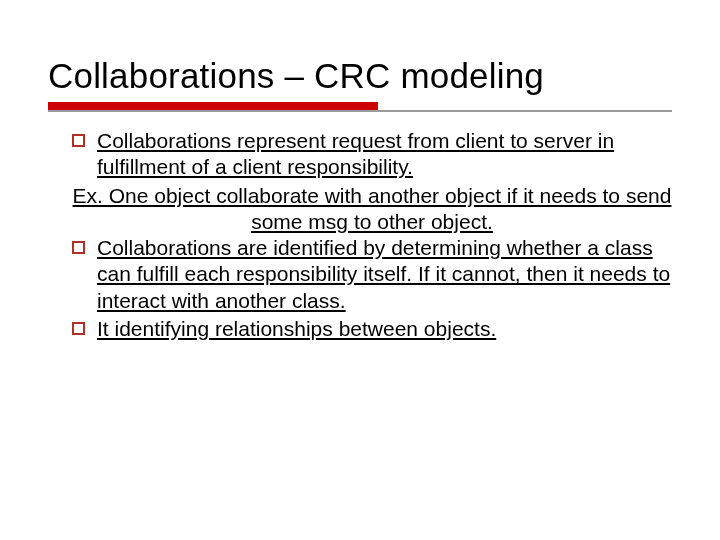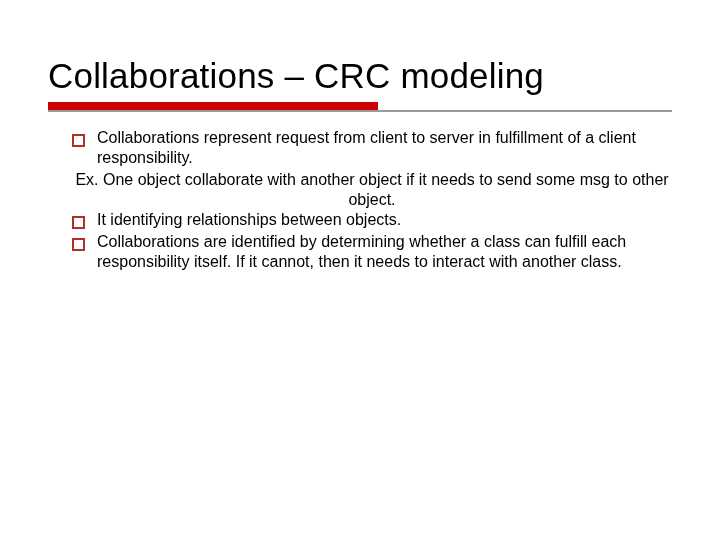--- a/index.html
+++ b/index.html
@@ -39,22 +39,23 @@
   }
   .rule-grey {
     position: absolute;
     left: 0;
     top: 8px;
     height: 2px;
     width: 100%;
     background: #9a9a9a;
   }
   .body {
-    font-size: 16px;
+    font-size: 21px;
     line-height: 1.25;
+    text-decoration: underline;
   }
   .item {
     display: flex;
     align-items: flex-start;
     margin-bottom: 2px;
     padding-left: 24px;
   }
   .marker {
     flex: 0 0 auto;
     display: inline-block;
@@ -92,23 +93,23 @@
       <span class="marker"></span>
       <span class="text">Collaborations represent request from client to server in fulfillment of a client responsibility.</span>
     </div>
 
     <div class="no-marker">
       <span class="text">Ex. One object collaborate with another object if it needs to send some msg to other object.</span>
     </div>
 
     <div class="item">
       <span class="marker"></span>
-      <span class="text">It identifying relationships between objects.</span>
+      <span class="text">Collaborations are identified by determining whether a class can fulfill each responsibility itself. If it cannot, then it needs to interact with another class.</span>
     </div>
 
     <div class="item">
       <span class="marker"></span>
-      <span class="text">Collaborations are identified by determining whether a class can fulfill each responsibility itself. If it cannot, then it needs to interact with another class.</span>
+      <span class="text">It identifying relationships between objects.</span>
     </div>
 
   </div>
 
 </div>
 
 </body></html>

